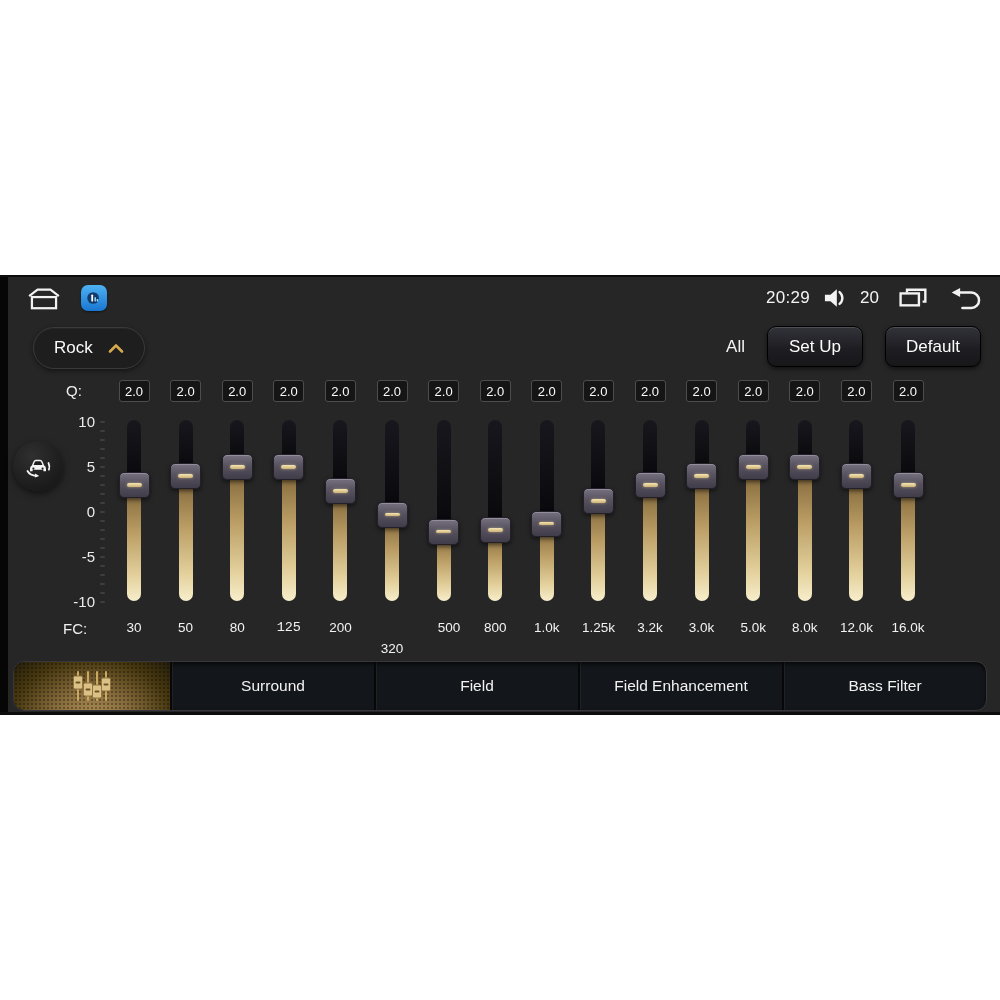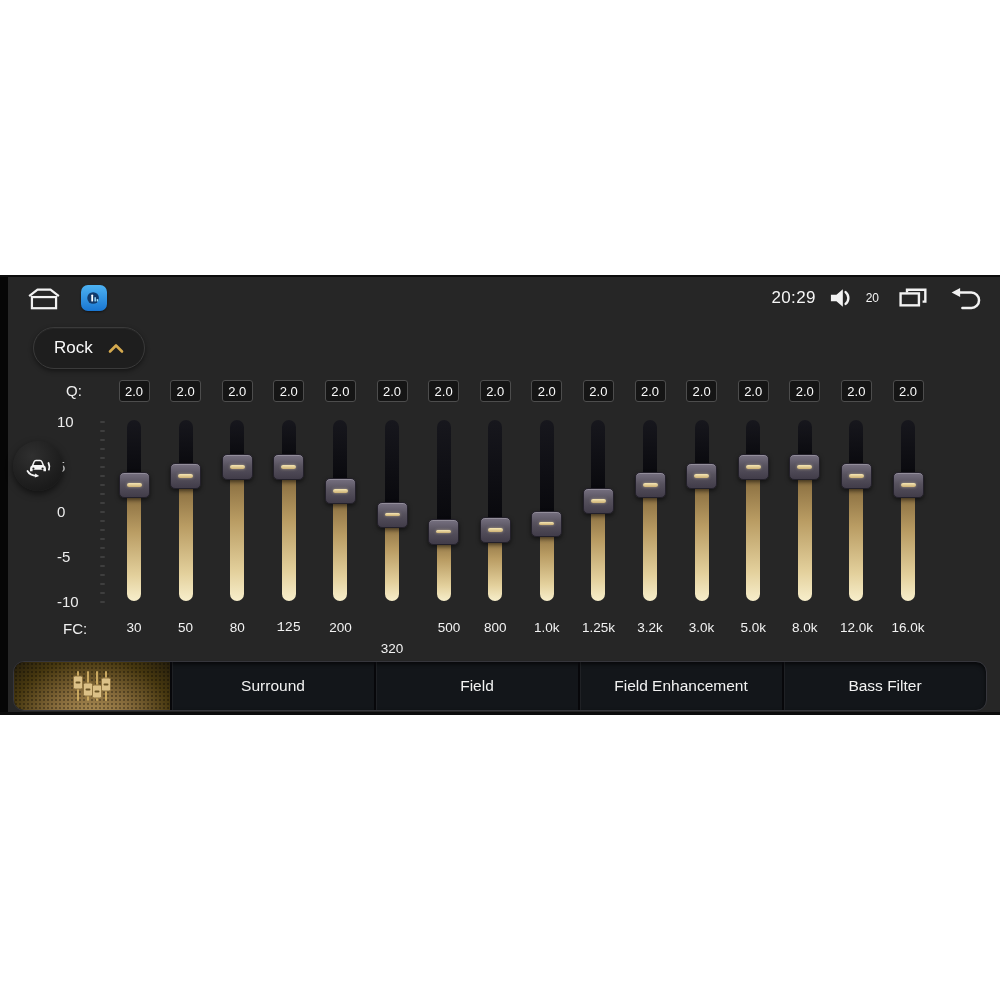--- a/index.html
+++ b/index.html
@@ -13,21 +13,21 @@
     background:#262626;overflow:hidden;
     border-top:2px solid #0c0c0c;border-bottom:3px solid #0c0c0c;
     box-sizing:border-box;
   }
   .left-edge{position:absolute;left:0;top:0;width:8px;height:100%;background:#060606;}
 
   
   .status-left{position:absolute;left:25px;top:8px;display:flex;align-items:center;gap:18px;}
   .status-right{position:absolute;right:16px;top:7px;display:flex;align-items:center;gap:13px;height:28px;}
   .time{color:#f5f5f5;font-size:17px;letter-spacing:.3px;}
-  .vol-num{color:#f5f5f5;font-size:12px;}
+  .vol-num{color:#f5f5f5;font-size:17px;}
   .sicon{display:flex;align-items:center;justify-content:center;}
   .app-icon{
     width:26px;height:26px;border-radius:7px;
     background:linear-gradient(180deg,#4db2f2 0%,#1976d2 100%);
     display:flex;align-items:center;justify-content:center;
     box-shadow:0 1px 2px rgba(0,0,0,.5);
   }
 
   
   .preset-pill{
@@ -49,21 +49,21 @@
 
   
   .q-title{position:absolute;left:66px;top:105px;color:#f0f0f0;font-size:15px;}
   .fc-title{position:absolute;left:63px;top:343px;color:#f0f0f0;font-size:15px;}
   .q-box{
     position:absolute;top:103px;width:31px;height:22px;line-height:22px;
     background:#151515;border:1px solid #4d4d4d;border-radius:3px;
     color:#fafafa;font-size:13px;text-align:center;box-sizing:border-box;
   }
   .fc-label{position:absolute;top:343px;width:52px;text-align:center;color:#f2f2f2;font-size:13.5px;}
-  .axis-label{position:absolute;width:38px;color:#ececec;font-size:15px;}
+  .axis-label{position:absolute;width:38px;text-align:right;color:#ececec;font-size:15px;}
   .tick{position:absolute;width:5px;height:2px;background:#3e3e3e;border-radius:1px;}
 
   
   .track{position:absolute;width:14px;}
   .track-dark{
     position:absolute;left:0;top:0;width:100%;
     background:linear-gradient(180deg,#17171d 0%,#07070b 100%);
     border-radius:7px 7px 3px 3px;
   }
   .track-gold{
@@ -157,20 +157,25 @@
     </span>
   </div>
 
   <div class="preset-pill">
     <span>Rock</span>
     <span class="sicon">
       <svg width="16" height="11" viewBox="0 0 16 11">
         <polyline points="2,8.5 8,2.5 14,8.5" fill="none" stroke="#d5aa4f" stroke-width="2.6" stroke-linecap="round" stroke-linejoin="round"></polyline>
       </svg>
     </span>
+  </div>
+  <div class="header-right">
+    <span class="all-label">All</span>
+    <div class="btn">Set Up</div>
+    <div class="btn">Default</div>
   </div>
 
   <span class="q-title">Q:</span>
   <span class="fc-title">FC:</span>
   <div id="axis">
       <div class="axis-label" style="left: 57px; top: 136px;">10</div>
       <div class="axis-label" style="left: 57px; top: 181px;">5</div>
       <div class="axis-label" style="left: 57px; top: 226px;">0</div>
       <div class="axis-label" style="left: 57px; top: 271px;">-5</div>
       <div class="axis-label" style="left: 57px; top: 316px;">-10</div>

